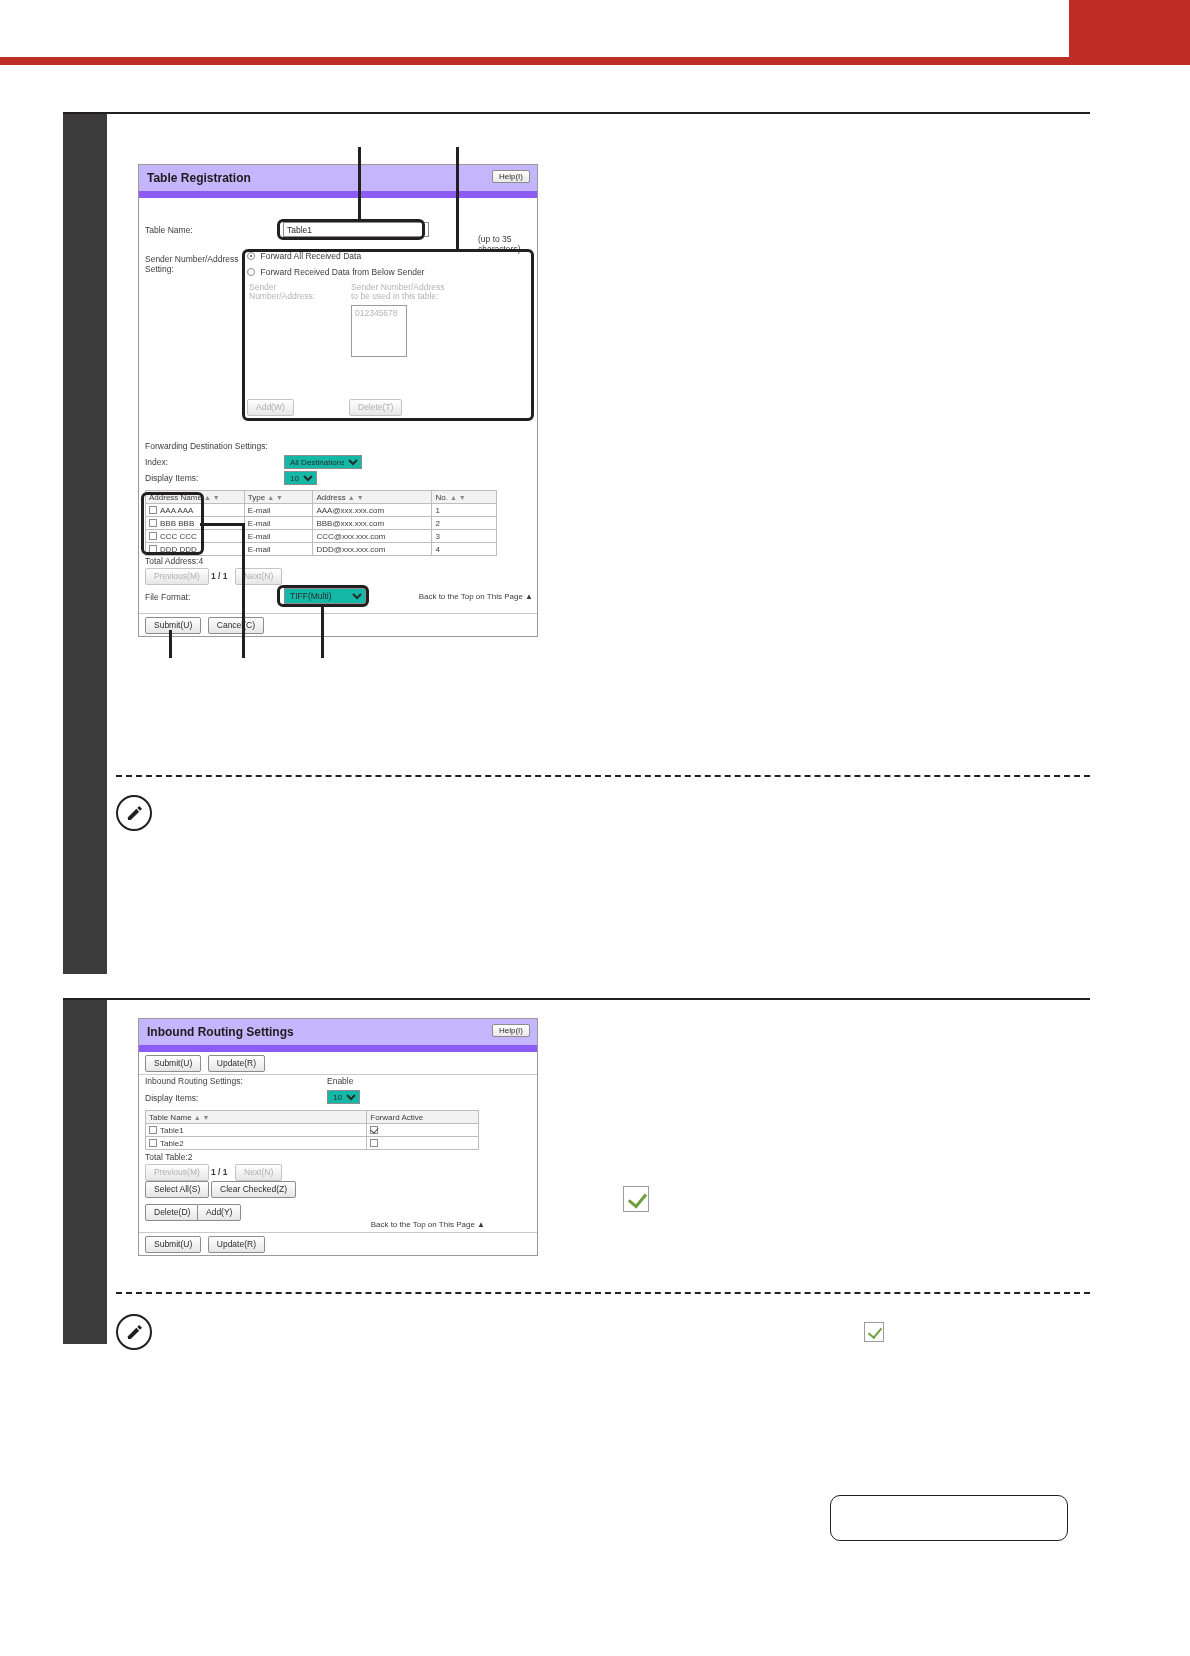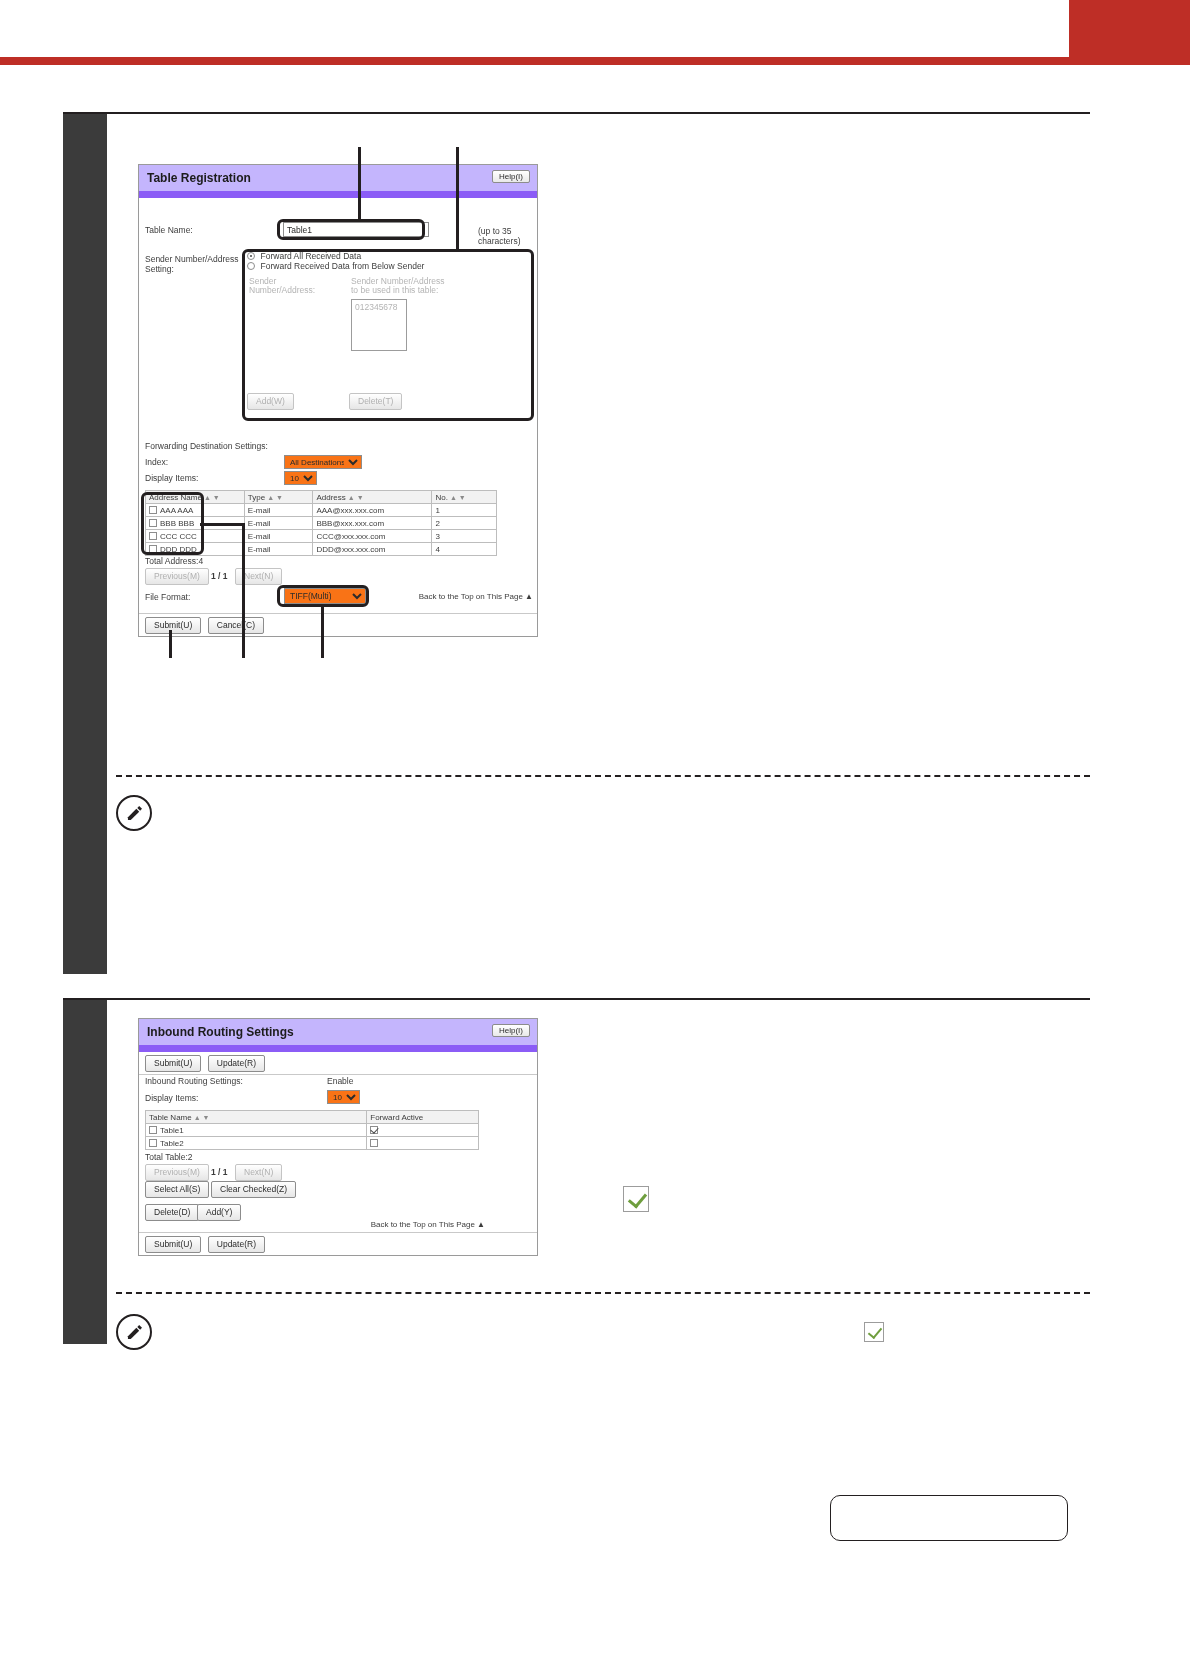--- a/index.html
+++ b/index.html
@@ -147,21 +147,21 @@
     border: 1px solid #8d8d8d;
     background: #fff;
     padding: 1px 3px;
     box-sizing: border-box;
     color: #2b2b2b;
   }
   select.sel {
     font-family: "Liberation Sans", sans-serif;
     font-size: 8px;
     border: 1px solid #8d8d8d;
-    background: #f97316;
+    background: #14b8a6;
     padding: 0 1px;
     box-sizing: border-box;
     color: #2b2b2b;
   }
   .box {
     border: 1px solid #9c9c9c;
     background: #fff;
     box-sizing: border-box;
   }
 
@@ -317,29 +317,29 @@
 
   <div class="title-bar">
     <div class="title">Table Registration</div>
     <div class="help-btn">Help(I)</div>
   </div>
 
 
   <div class="row" style="left:6px; top:60px; width:390px;">
     <span class="lbl">Table Name:</span>
     <input class="fld" type="text" style="position: absolute; left: 138px; top: -3px; width: 146px; height: 15px;" value="Table1">
-    <span class="lbl" style="position:absolute; left:288px; top:1px;padding-left:45px;">(up to 35 characters)</span>
+    <span class="lbl" style="position:absolute; left:288px; top:9px;padding-left:45px;">(up to 35 characters)</span>
   </div>
 
   <div class="row" style="left:6px; top:89px; width:120px;">
     <span class="lbl">Sender Number/Address Setting:</span>
   </div>
 
   <div class="row" style="left:108px; top:86px; width:288px;">
-    <div style="margin-bottom:0;">
+    <div style="margin-bottom:6px;">
       <span class="radio on"></span>
       <span class="lbl">Forward All Received Data</span>
     </div>
     <div>
       <span class="radio"></span>
       <span class="lbl">Forward Received Data from Below Sender</span>
     </div>
 
     <div style="position:relative; margin-top:6px; height:120px;">
       <div class="lbl lbl-dim" style="position:absolute; left:2px; top:0; width:88px; line-height:9px;">Sender Number/Address:</div>

